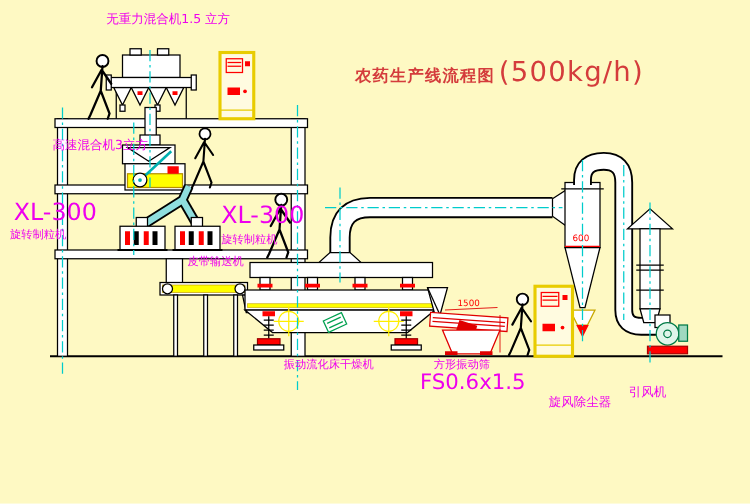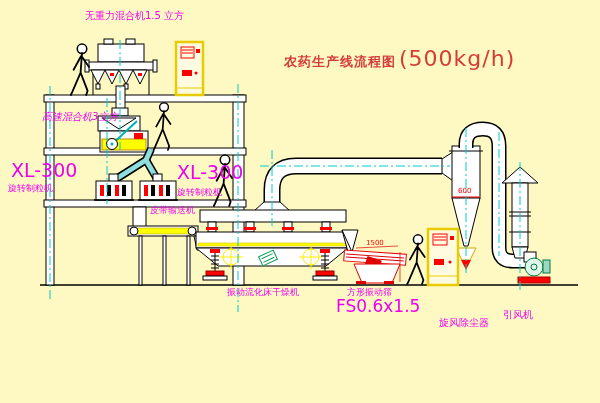--- a/index.html
+++ b/index.html
@@ -250,21 +250,21 @@
   </g>
 </svg>
 
 <div class="lbl magenta sm10" style="left:85px;top:11px;">无重力混合机1.5 立方</div>
 
 <div class="lbl title-row" style="left:284px;top:48px;">
   <span class="t-zh red">农药生产线流程图</span>
   <span class="t-cap red">(500kg/h)</span>
 </div>
 
-<div class="lbl magenta sm10" style="left:42px;top:112px;font-style:italic;">高速混合机3立方</div>
+<div class="lbl magenta sm10" style="left:42px;top:112px;">高速混合机3立方</div>
 
 <div class="lbl magenta big" style="left:11px;top:161px;">XL-300</div>
 <div class="lbl magenta sm" style="left:8px;top:184px;">旋转制粒机</div>
 
 <div class="lbl magenta big" style="left:177px;top:163px;">XL-300</div>
 <div class="lbl magenta sm" style="left:177px;top:188px;">旋转制粒机</div>
 
 <div class="lbl magenta sm" style="left:150px;top:206px;">皮带输送机</div>
 
 <div class="lbl magenta sm" style="left:227px;top:288px;">振动流化床干燥机</div>

